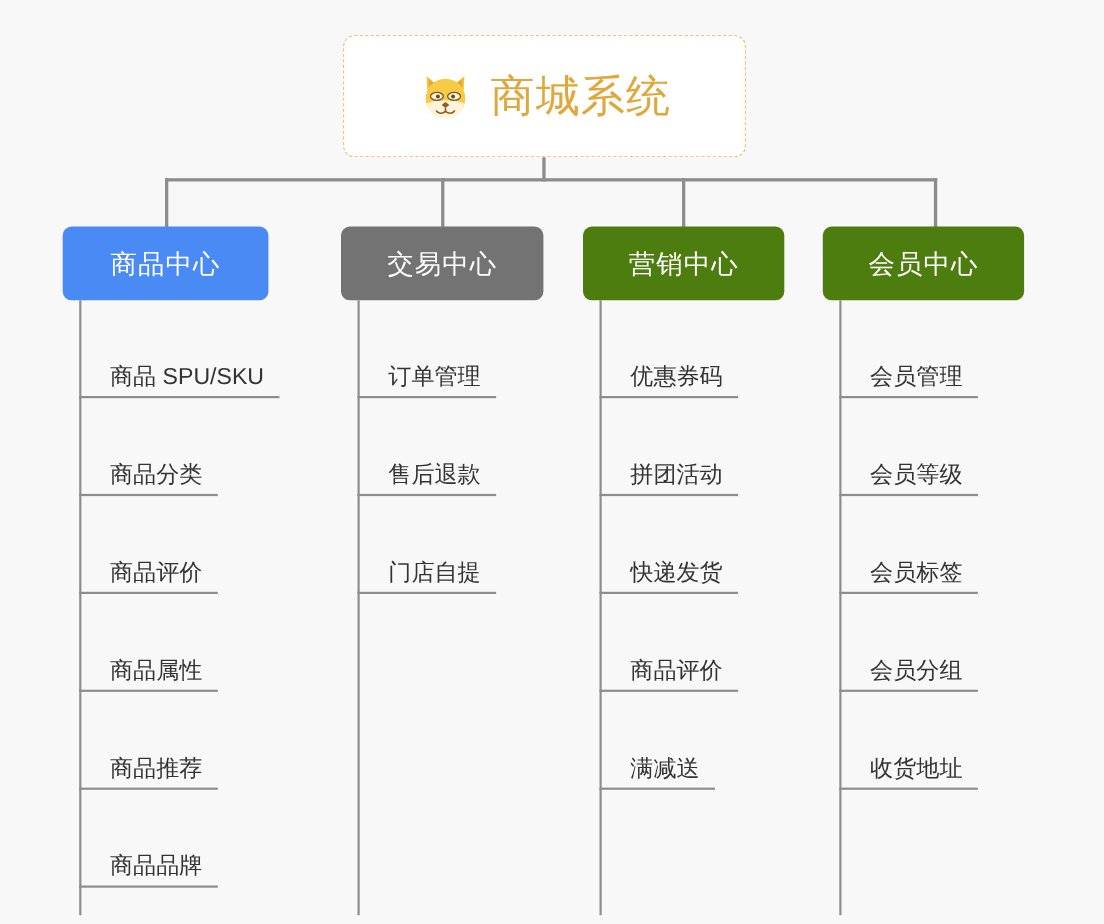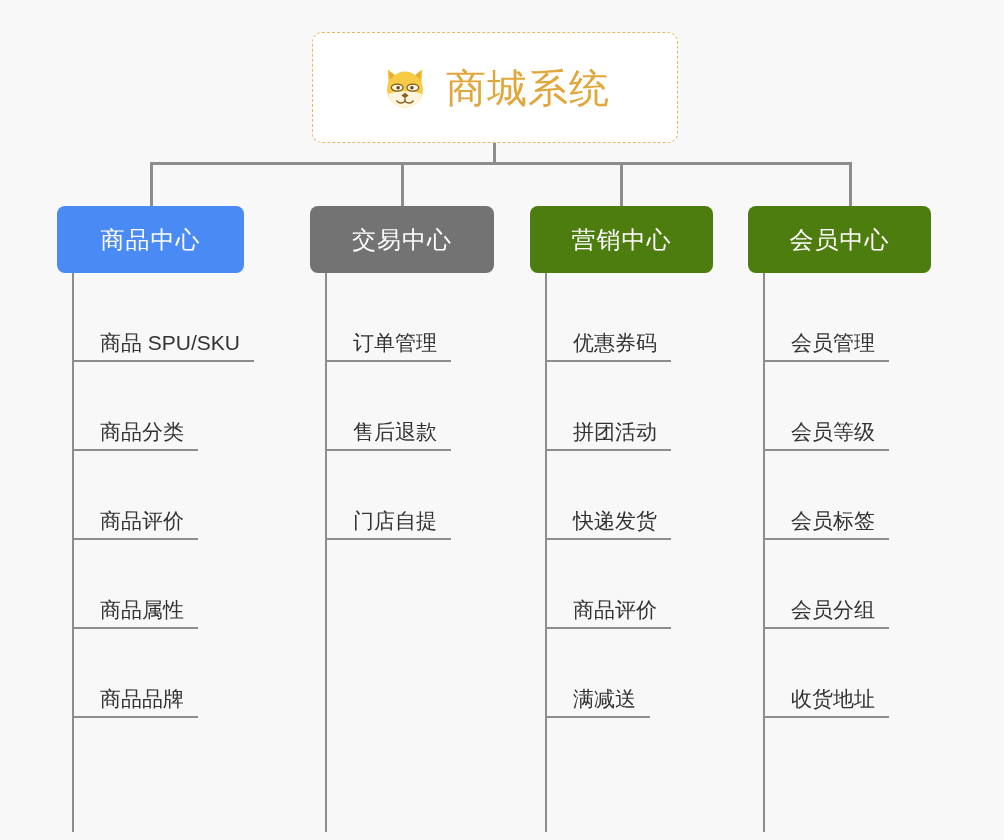--- a/index.html
+++ b/index.html
@@ -186,20 +186,23 @@
       <div class="leaf">
           <span class="leaf-label">商品分类</span>
         </div>
       <div class="leaf">
           <span class="leaf-label">商品评价</span>
         </div>
       <div class="leaf">
           <span class="leaf-label">商品属性</span>
         </div>
       <div class="leaf">
+          <span class="leaf-label">商品推荐</span>
+        </div>
+      <div class="leaf">
           <span class="leaf-label">商品品牌</span>
         </div>
     </div>
   </div>
 
   <div class="branch branch-2">
     <div class="branch-head">
       <span>交易中心</span>
     </div>
     <div class="branch-spine"></div>

